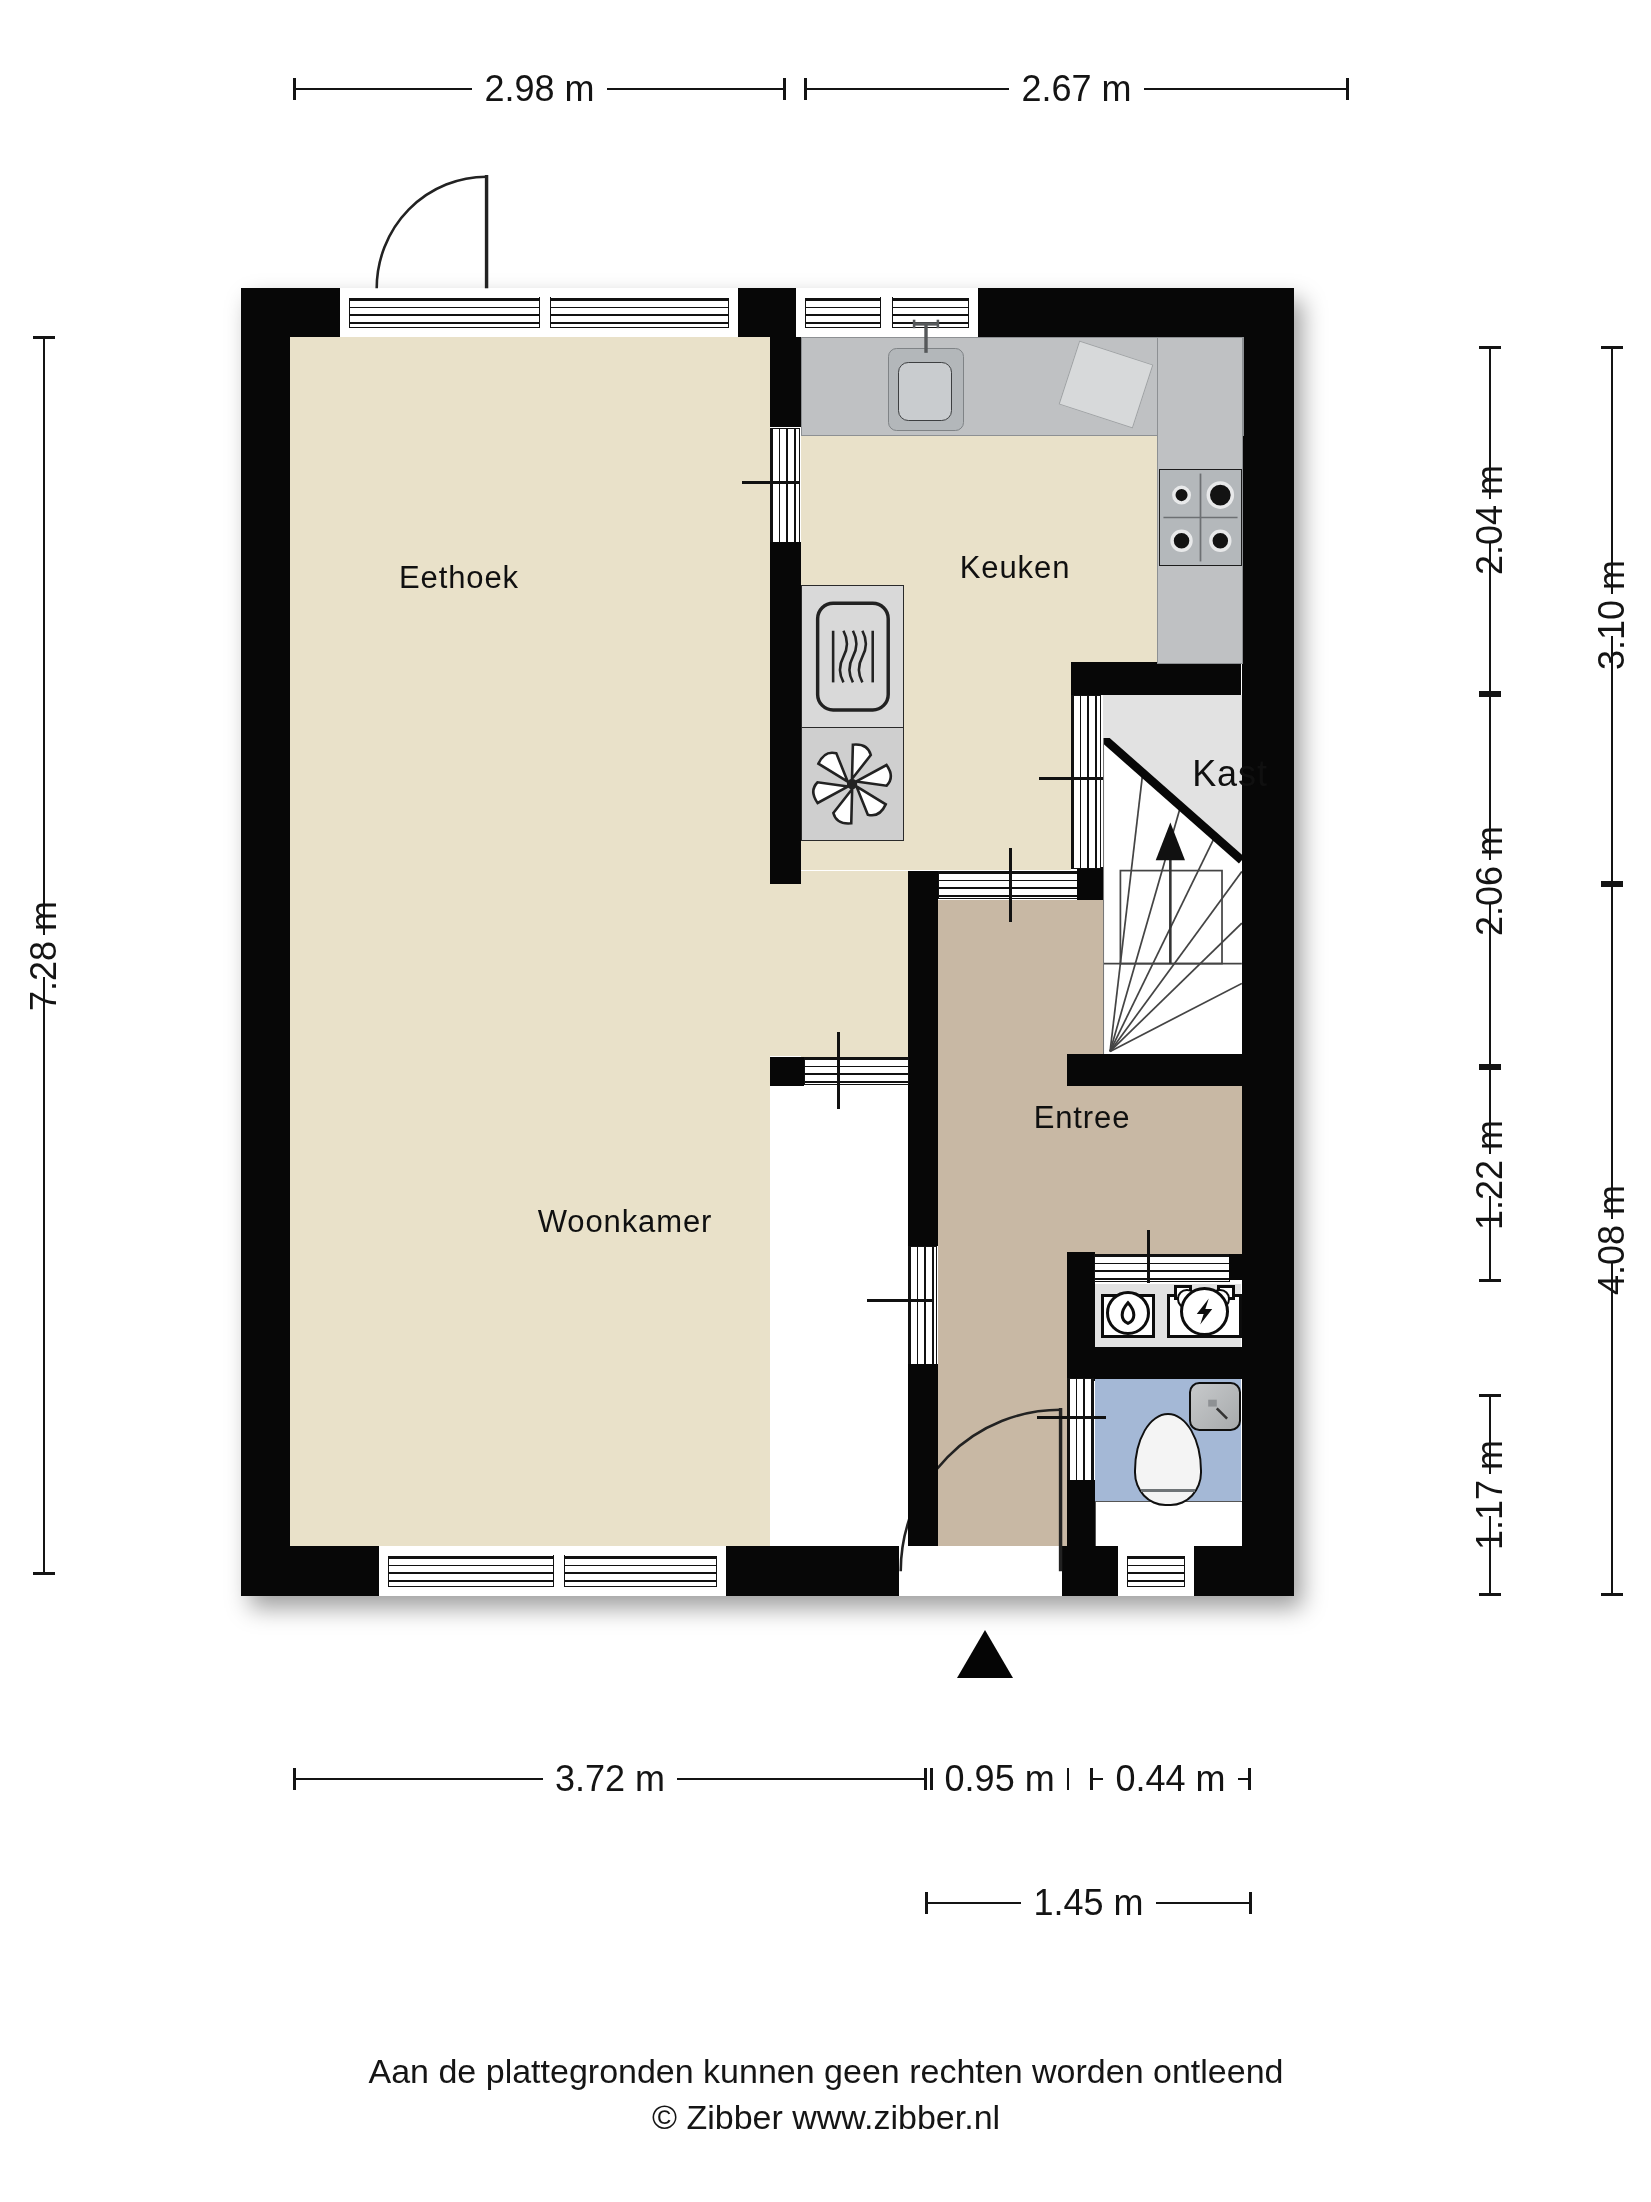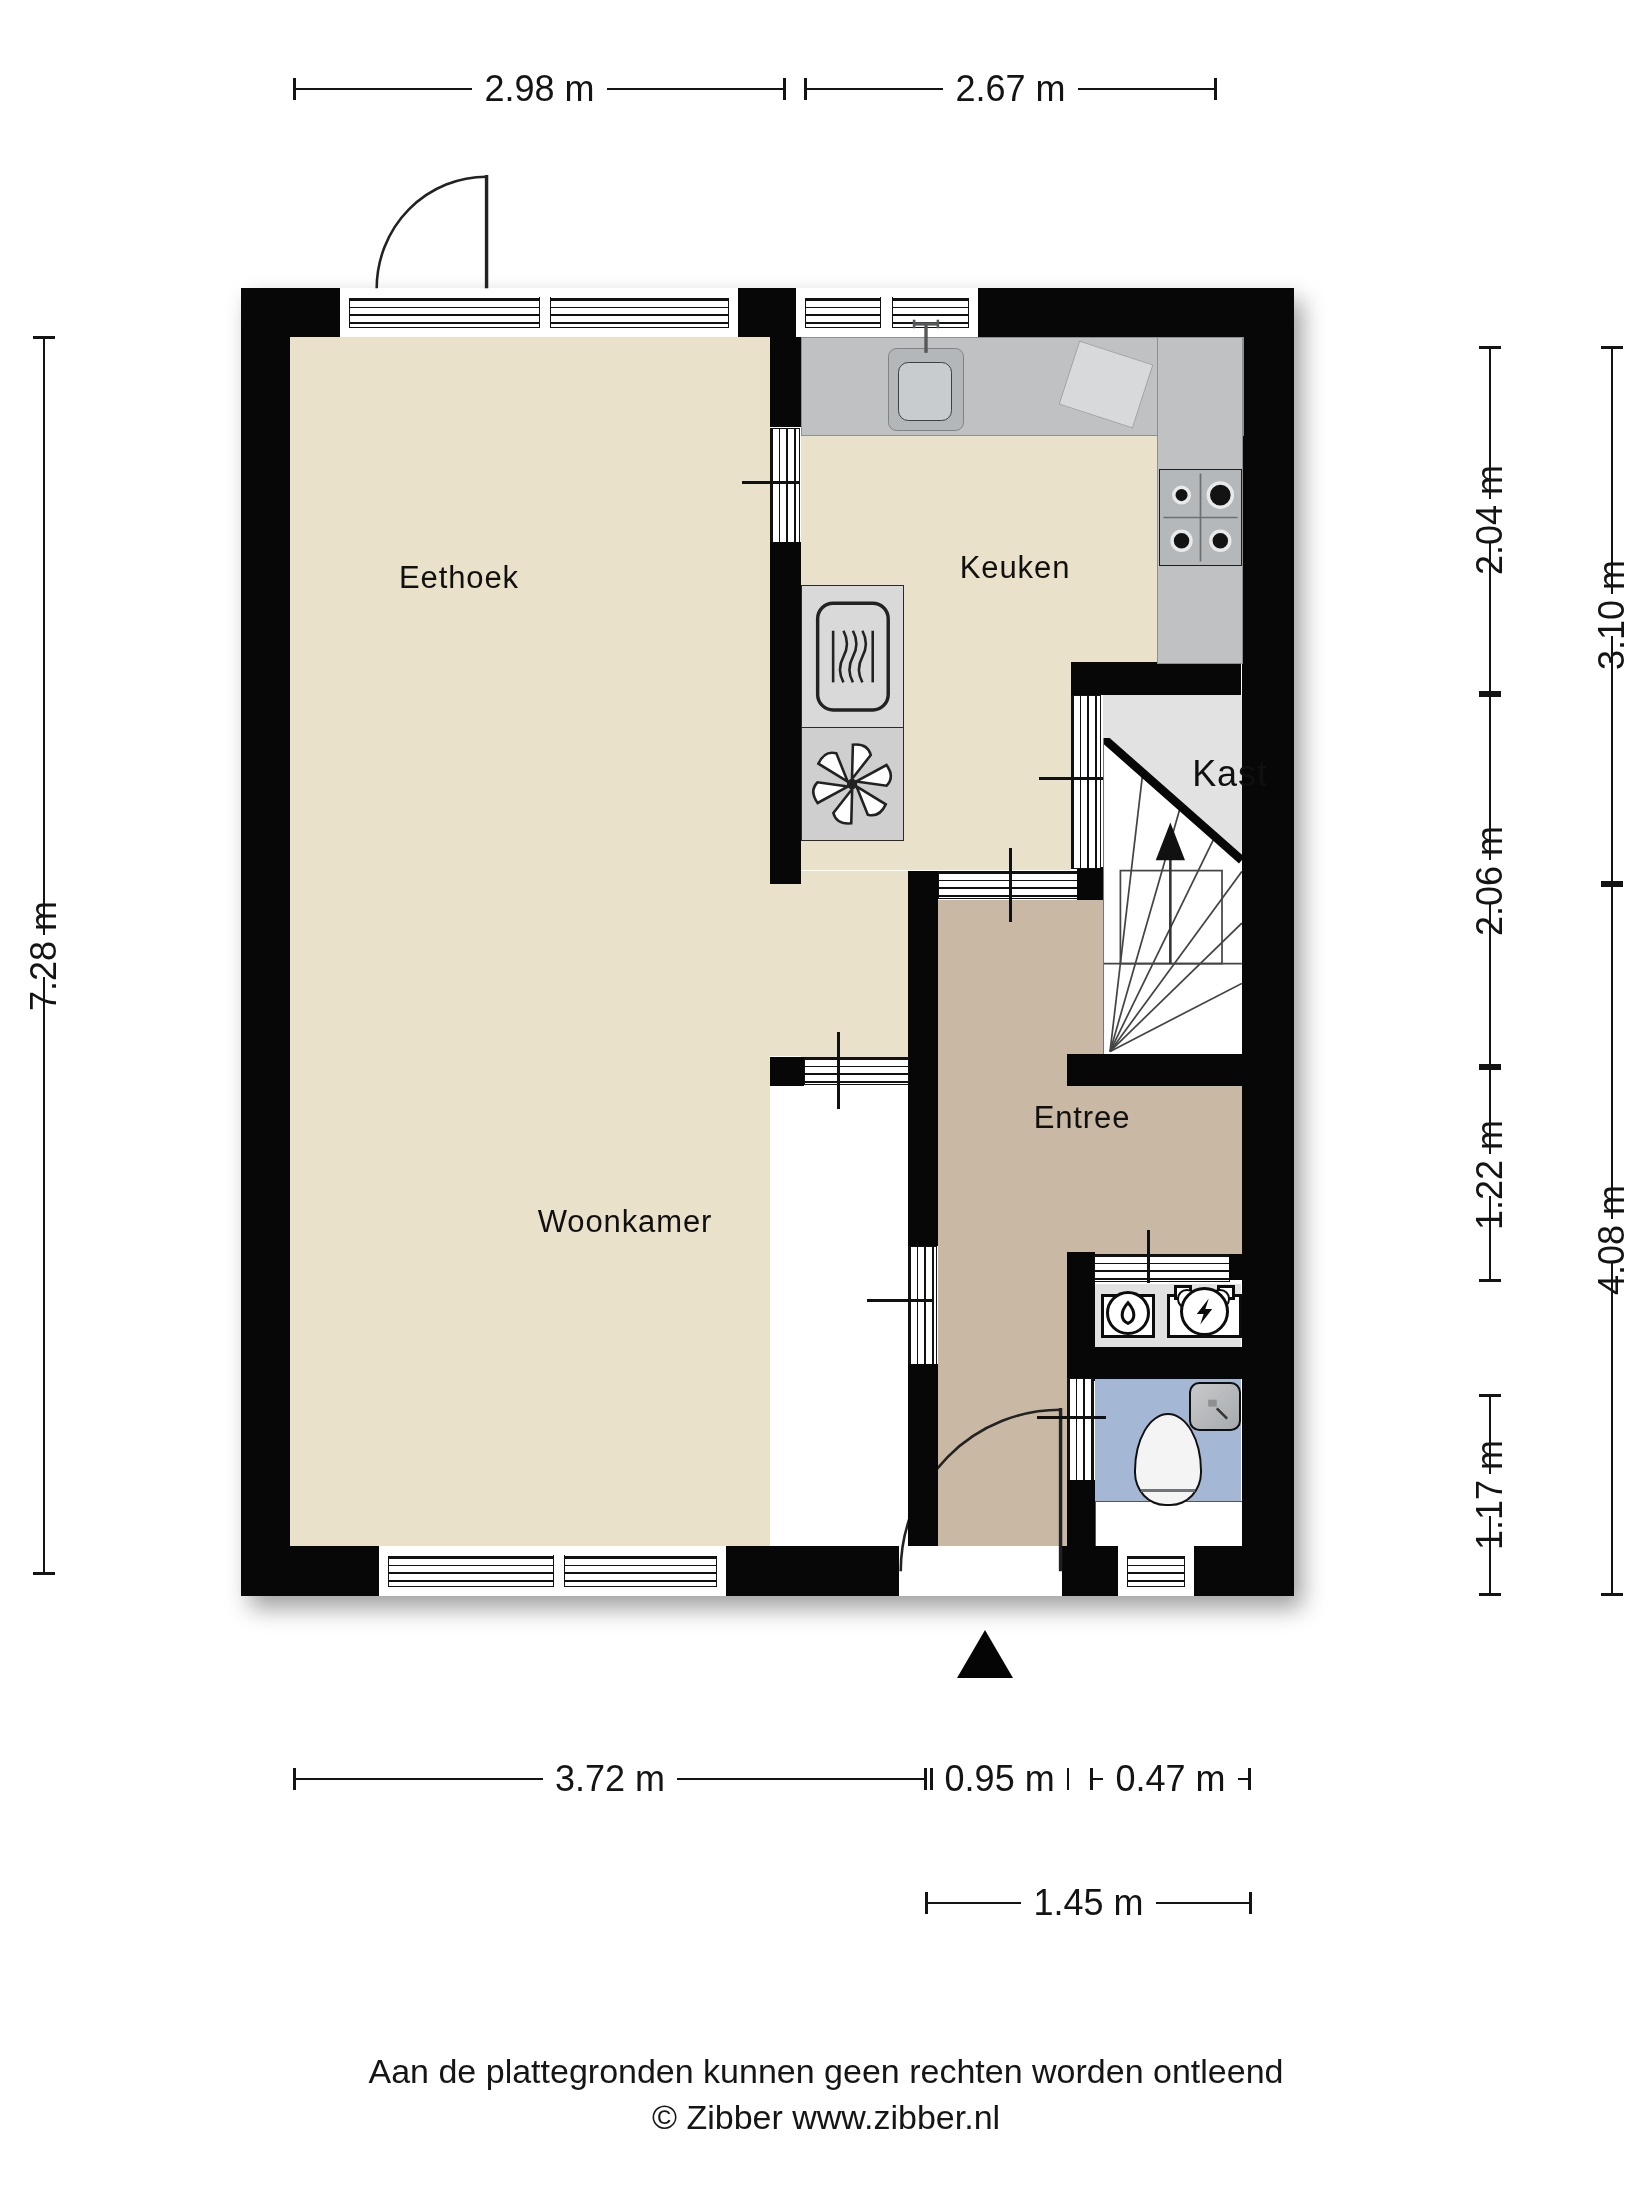--- a/index.html
+++ b/index.html
@@ -249,21 +249,21 @@
 
   <div class="tri" style="left:957px;top:1630px;"></div>
 
   <div class="dim" style="left:293px;top:72px;width:493px;height:34px;">
     <span class="t"></span>
       <span class="ln"></span>
       <span class="lb">2.98 m</span>
       <span class="ln"></span>
       <span class="t"></span>
   </div>
-  <div class="dim" style="left:804px;top:72px;width:413px;height:34px;">
+  <div class="dim" style="left:804px;top:72px;width:545px;height:34px;">
     <span class="t"></span>
       <span class="ln"></span>
       <span class="lb">2.67 m</span>
       <span class="ln"></span>
       <span class="t"></span>
   </div>
 
   <div class="vdim" style="left:24px;top:336px;height:1239px;">
     <span class="t"></span>
       <span class="ln"></span>
@@ -340,21 +340,21 @@
   <div class="dim" style="left:930px;top:1762px;width:130px;height:34px;">
     <span class="t"></span>
       <span class="ln"></span>
       <span class="lb">0.95 m</span>
       <span class="ln"></span>
       <span class="t"></span>
   </div>
   <div class="dim" style="left:1090px;top:1762px;width:161px;height:34px;">
     <span class="t"></span>
       <span class="ln"></span>
-      <span class="lb">0.47 m</span>
+      <span class="lb">0.44 m</span>
       <span class="ln"></span>
       <span class="t"></span>
   </div>
 
   <div class="dim" style="left:925px;top:1886px;width:327px;height:34px;">
     <span class="t"></span>
       <span class="ln"></span>
       <span class="lb">1.45 m</span>
       <span class="ln"></span>
       <span class="t"></span>

